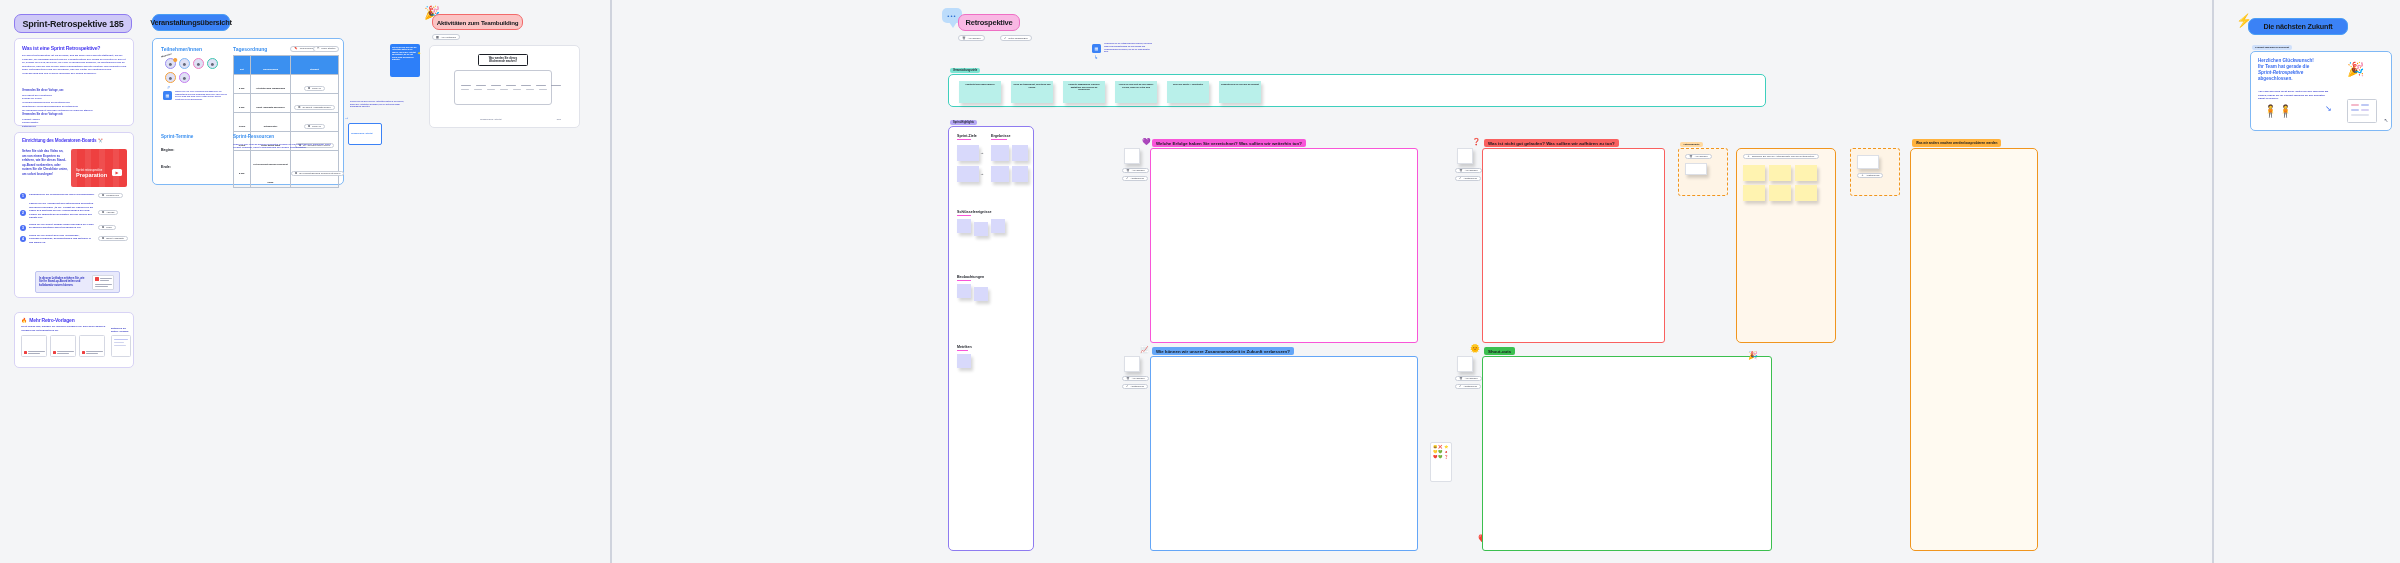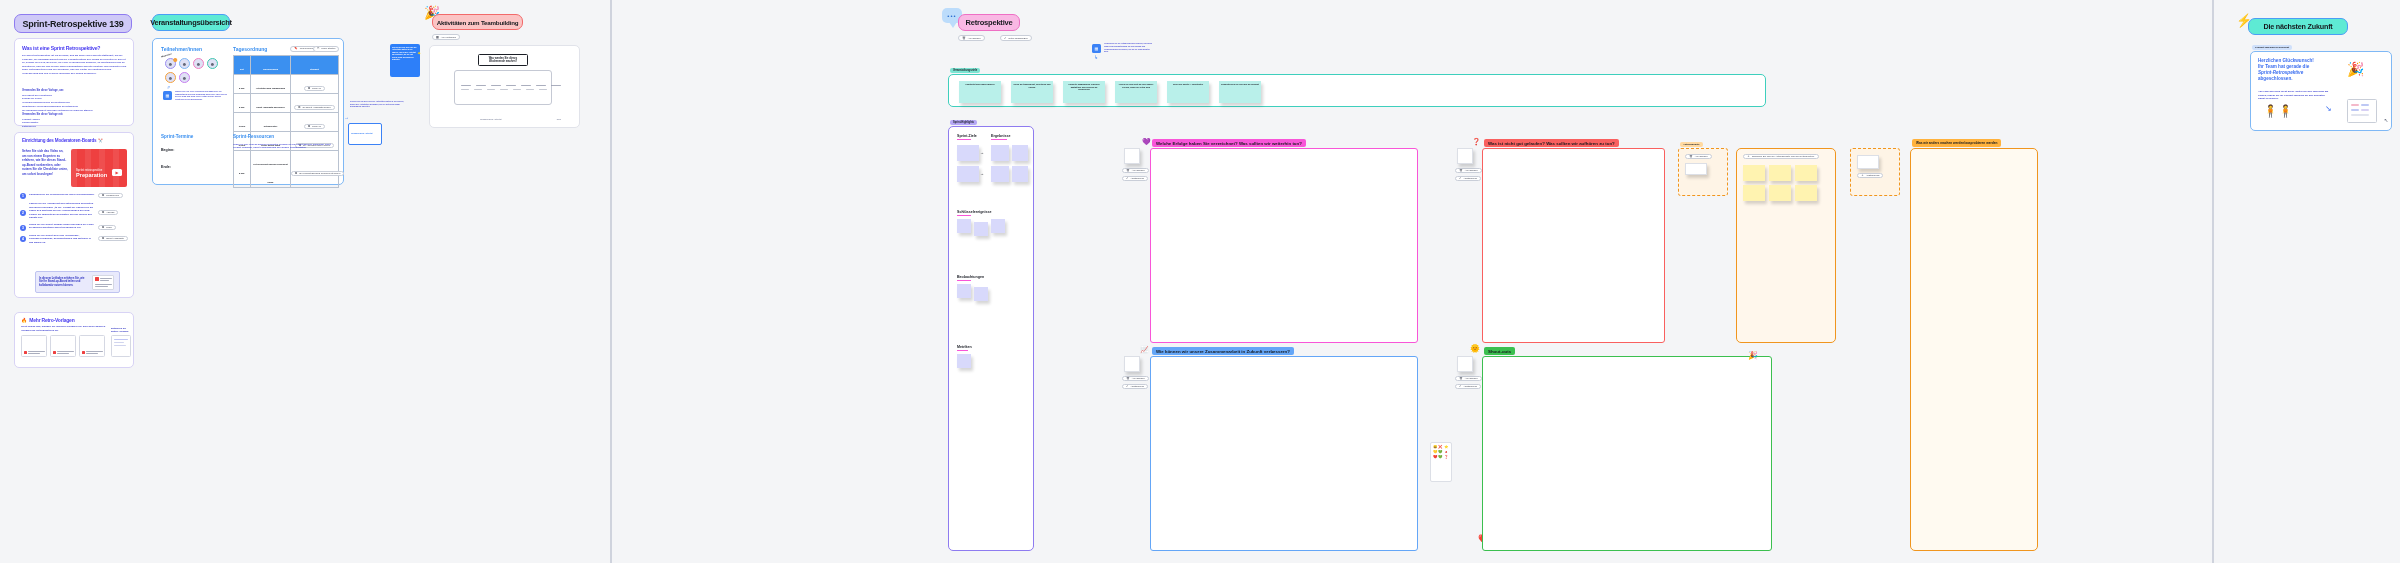--- a/index.html
+++ b/index.html
@@ -15,21 +15,21 @@
   
   .chip {
     position: absolute;
     border-radius: 7px;
     font-weight: bold;
     display: flex; align-items: center; justify-content: center;
     white-space: nowrap;
     letter-spacing: -0.2px;
   }
   .chip.purple { background:#cfc9f7; border:1.5px solid #8e7bf0; color:#16191d; }
-  .chip.blue   { background:#5eead4; border:1.5px solid #4a9ef5; color:#16191d; }
+  .chip.blue   { background:#3b82f6; border:1.5px solid #4a9ef5; color:#16191d; }
   .chip.red    { background:#fbc4c4; border:1.5px solid #f26a6a; color:#16191d; }
   .chip.pink   { background:#f9b8e4; border:1.5px solid #ee6fc4; color:#16191d; }
 
   
   .frame {
     position: absolute; background:#ffffff;
     border-radius:5px;
   }
   .frame.b  { border:1.2px solid #7fb8f5; }
   .frame.pl { border:1.2px solid #d8d3f5; }
@@ -94,21 +94,21 @@
   .vrule { position:absolute; width:1.5px; background:#cfd3dd; }
 
   .emoji { position:absolute; line-height:1; }
 </style>
 </head>
 <body>
 
 <div class="board">
 
   <div class="chip purple" style="left:14px;top:14px;width:118px;height:19px;font-size:9px;">
-    <span>Sprint-Retrospektive 139</span>
+    <span>Sprint-Retrospektive 185</span>
   </div>
 
   <div class="frame pl" style="left:14px;top:38px;width:120px;height:88px;">
     <div style="position:absolute;left:7px;top:6px;font-size:5.2px;" class="sec">
       <h2 class="sec" style="font-size:5.2px;">Was ist eine Sprint Retrospektive?</h2>
     </div>
     <div style="position:absolute;left:7px;top:15px;width:105px;font-size:2.45px;line-height:1.45;color:#4b4fd6;font-weight:bold;text-align:left;">Die Sprint-Retrospektive ist ein Ereignis, das am Ende eines Sprints stattfindet, um die Prozesse, die Zusammenarbeit und die Gesamtleistung des Teams zu reflektieren. Ziel ist es, Erfolge zu feiern, Bereiche, die einer Verbesserung bedürfen, zu identifizieren und zu diskutieren, und wie das Scrum-Team in zukünftigen Sprints effektiver und effizienter sein kann. Retrospektiven sind der Schlüssel, um eine Kultur der kontinuierlichen Verbesserung und des Lernens innerhalb des Teams zu fördern.</div>
     <div style="position:absolute;left:7px;top:50px;font-size:2.6px;color:#3a3ed0;font-weight:bold;">Verwenden Sie diese Vorlage, um:</div>
     <div style="position:absolute;left:7px;top:54.5px;width:105px;font-size:2.5px;line-height:1.55;color:#4b4fd6;font-weight:bold;">
       <div>den Sprint zu reflektieren</div>

